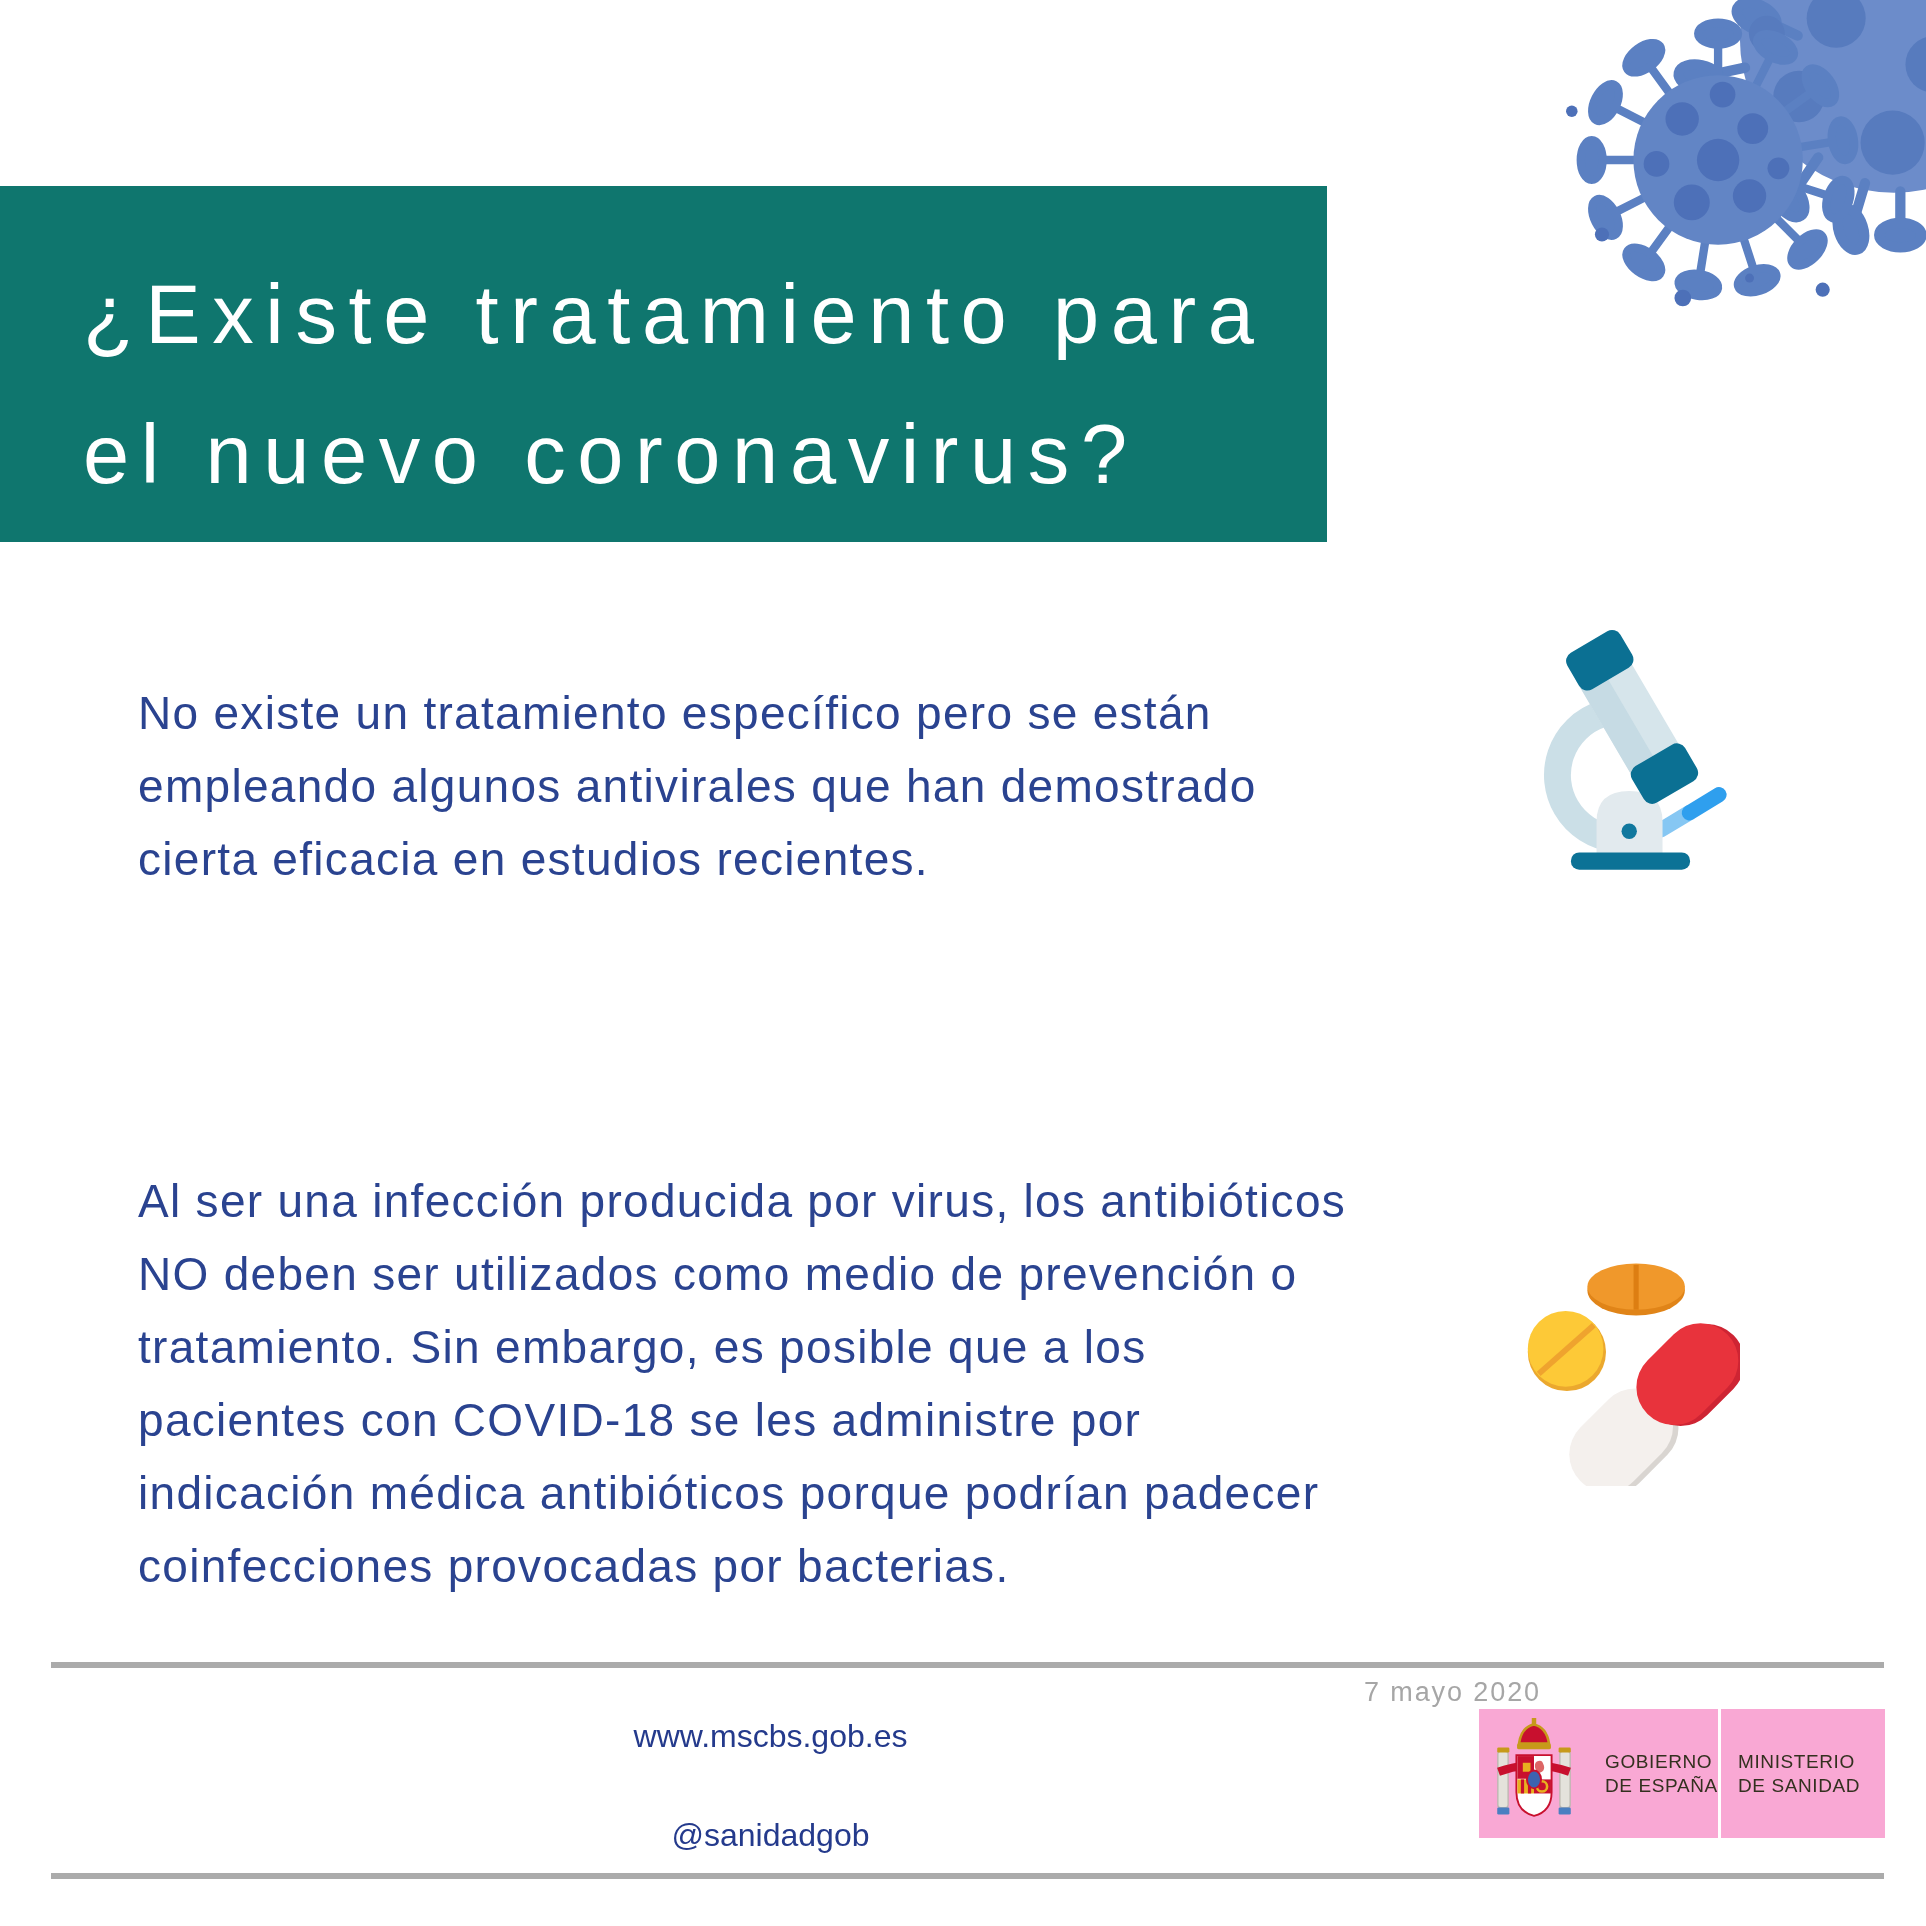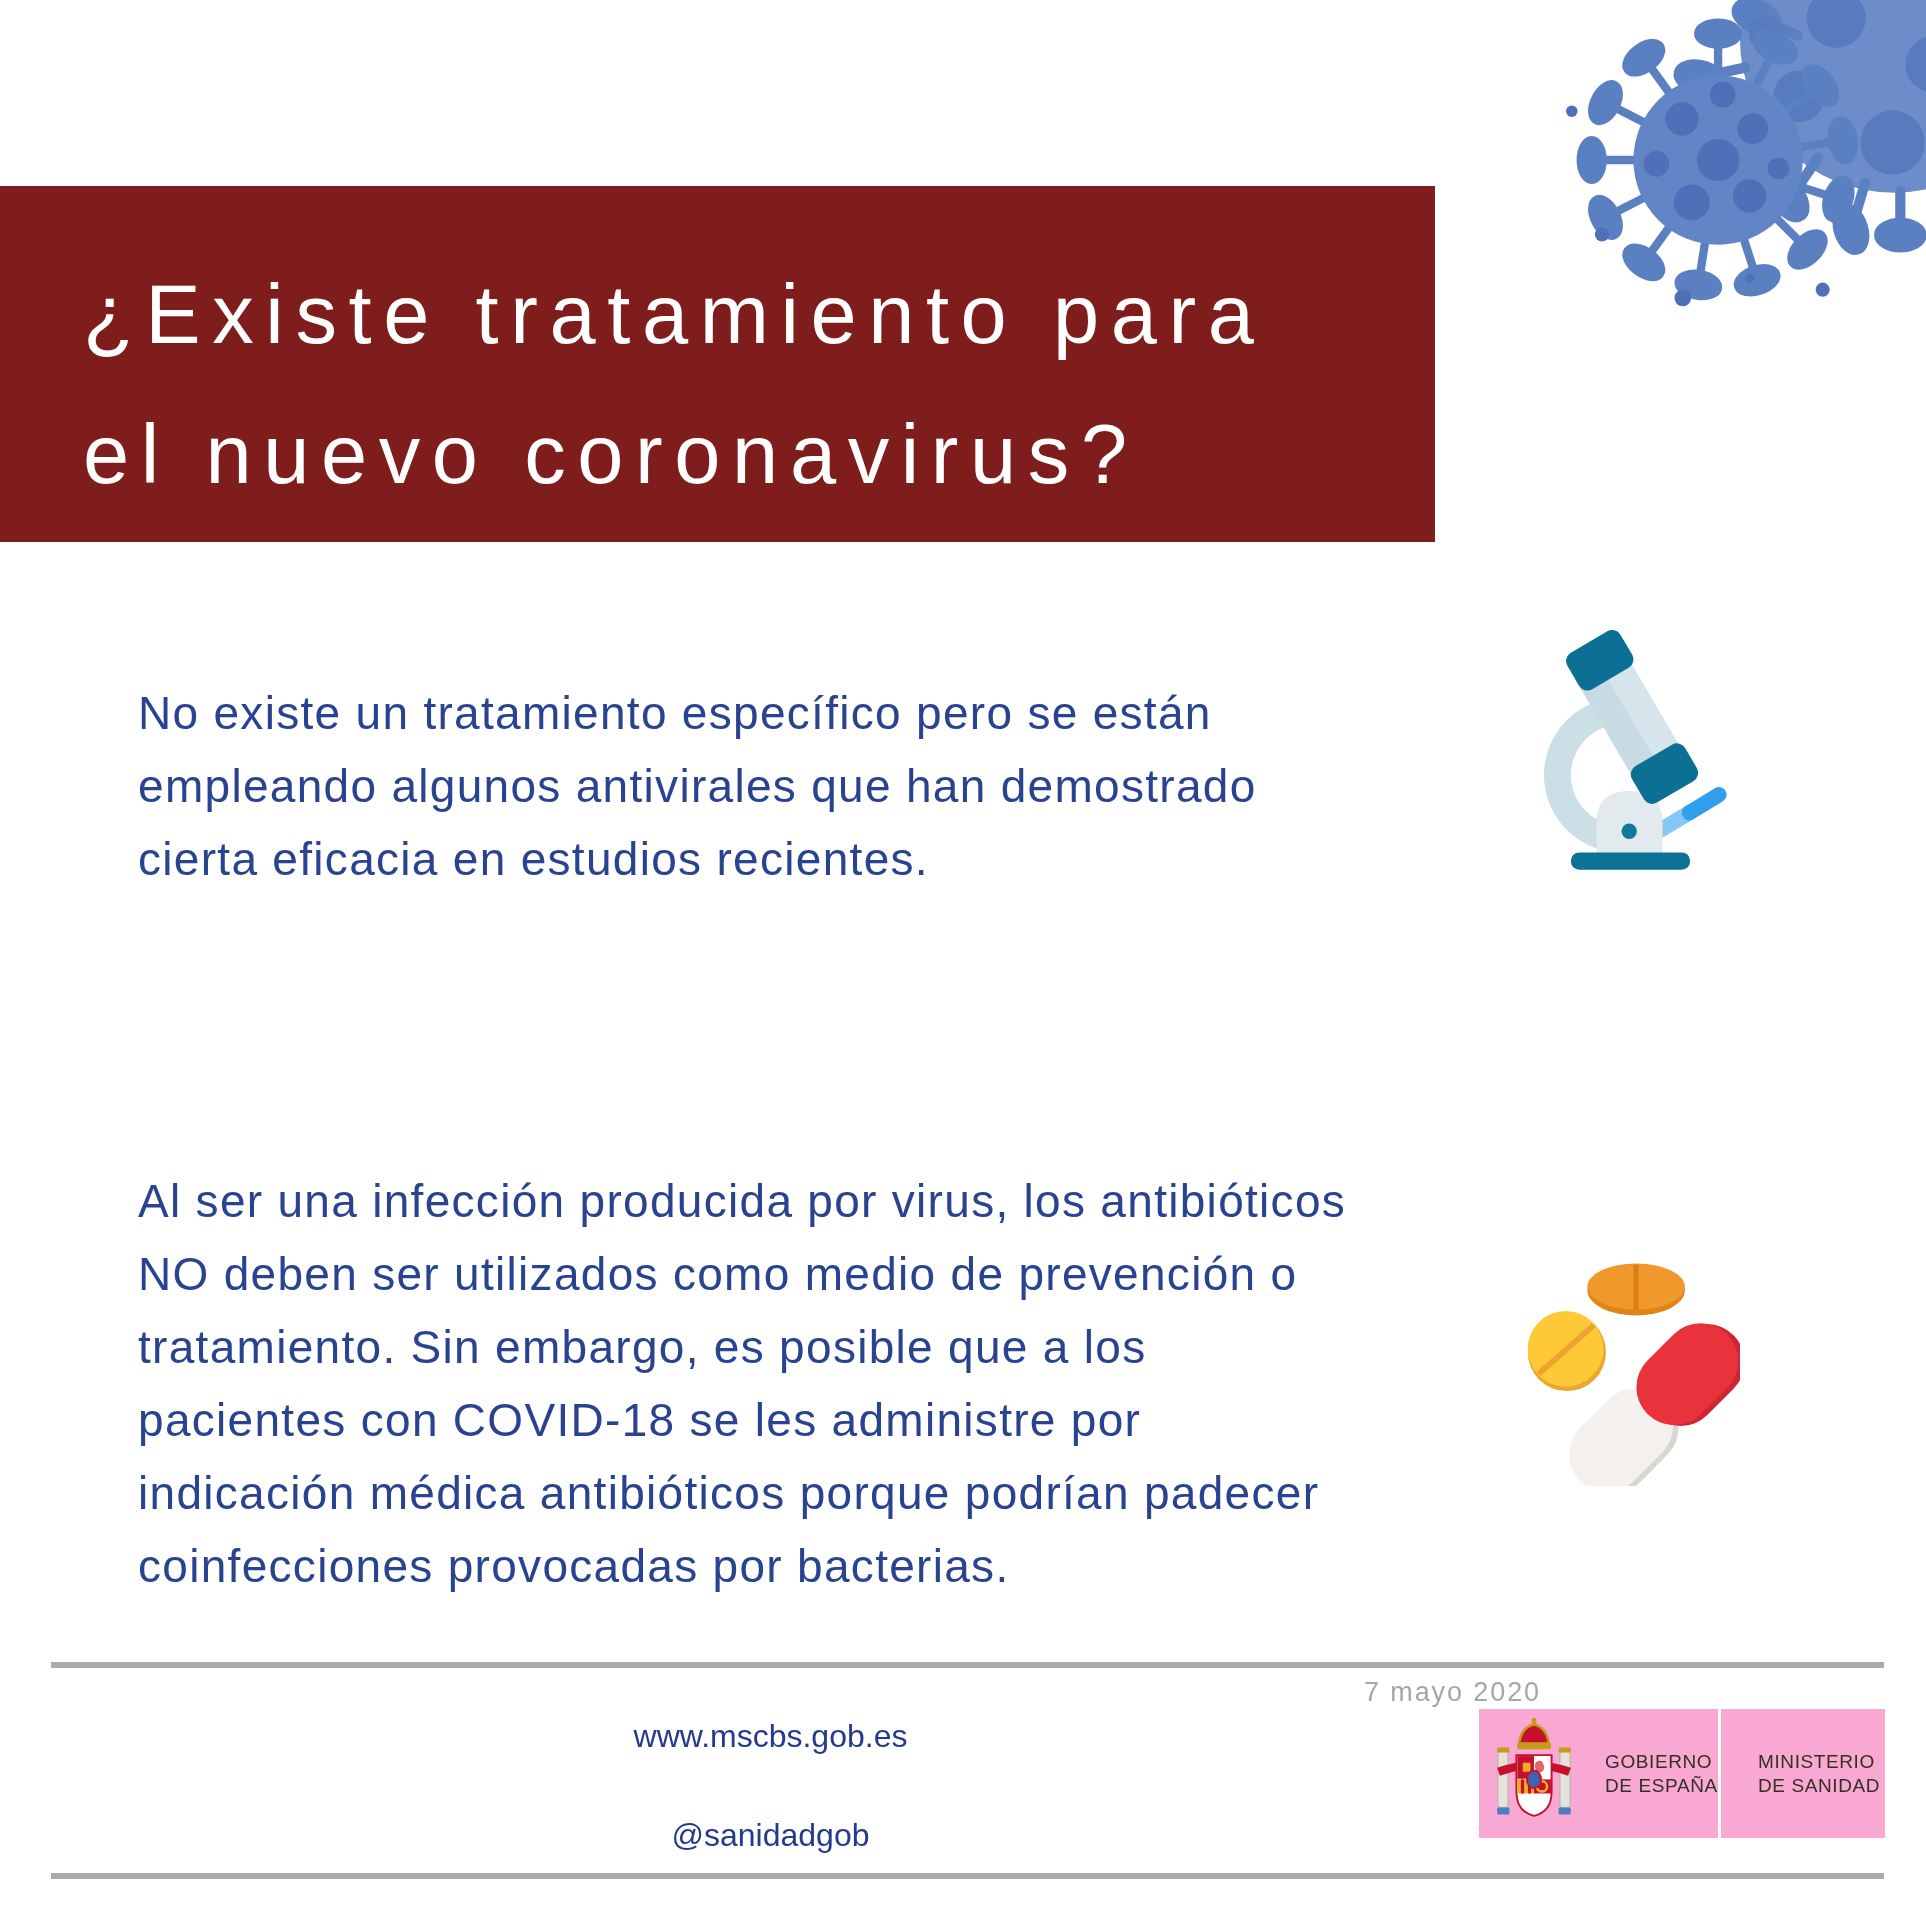--- a/index.html
+++ b/index.html
@@ -1,22 +1,22 @@
 <!DOCTYPE html>
 <html style="font-size:10.3px"><head>
 <meta charset="utf-8">
 <style>
   html,body{margin:0;padding:0;background:#ffffff;}
   .canvas{
     position:relative;width:1926px;height:1926px;background:#ffffff;
     font-family:"Liberation Sans",sans-serif;overflow:hidden;
   }
   .banner{
-    position:absolute;left:0;top:186px;width:1435px;height:356px;
-    background:#7f1d1d;z-index:5;
+    position:absolute;left:0;top:186px;width:1327px;height:356px;
+    background:#0f766e;z-index:5;
   }
   .banner h1{
     margin:0;padding:59px 0 0 83px;
     font-size:83px;line-height:140px;font-weight:400;letter-spacing:11.6px;
     color:#ffffff;white-space:pre-line;
   }
   .virus-wrap{position:absolute;left:1541px;top:0;width:385px;height:347px;z-index:1;}
   .para{
     position:absolute;color:#2A4390;font-size:46px;line-height:73px;
     letter-spacing:1.3px;white-space:pre-line;font-weight:400;z-index:3;
@@ -41,21 +41,21 @@
     position:absolute;left:1479px;top:1709px;width:406px;height:129px;
     background:#f9a8d4;z-index:4;
   }
   .coat{position:absolute;left:18px;top:9px;}
   .logo-col{
     position:absolute;top:50%;transform:translateY(-50%);
     color:#33301F;font-size:19px;line-height:24.4px;letter-spacing:0.6px;
     white-space:pre-line;font-weight:400;
   }
   .logo-col-gov{left:126px;}
-  .logo-col-min{left:259px;margin-left:20px;}
+  .logo-col-min{left:259px;}
   .logo-divider{position:absolute;left:239px;top:0;width:3.2px;height:129px;background:#ffffff;}
 </style>
 </head>
 <body>
 
 <div class="canvas">
 
   <div class="virus-wrap">
     <svg width="385" height="347" viewBox="0 0 600 540">
 

